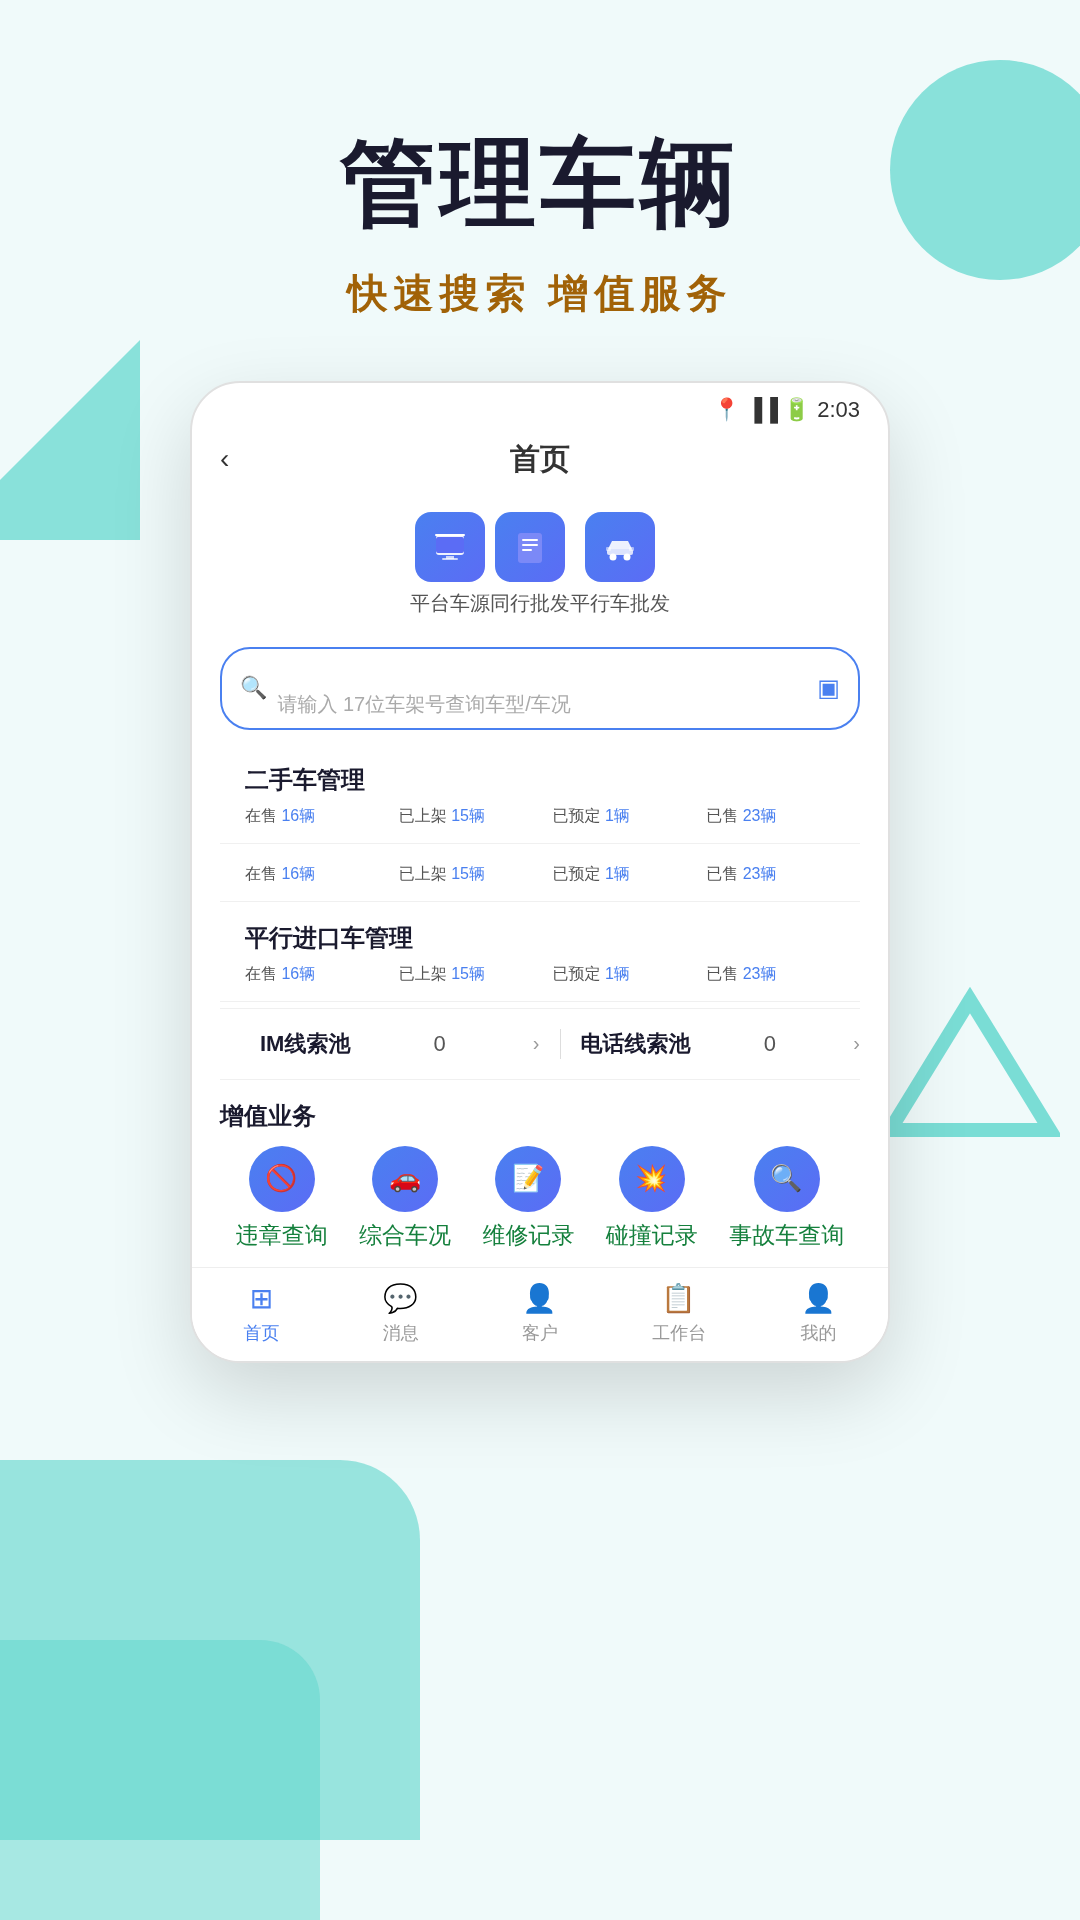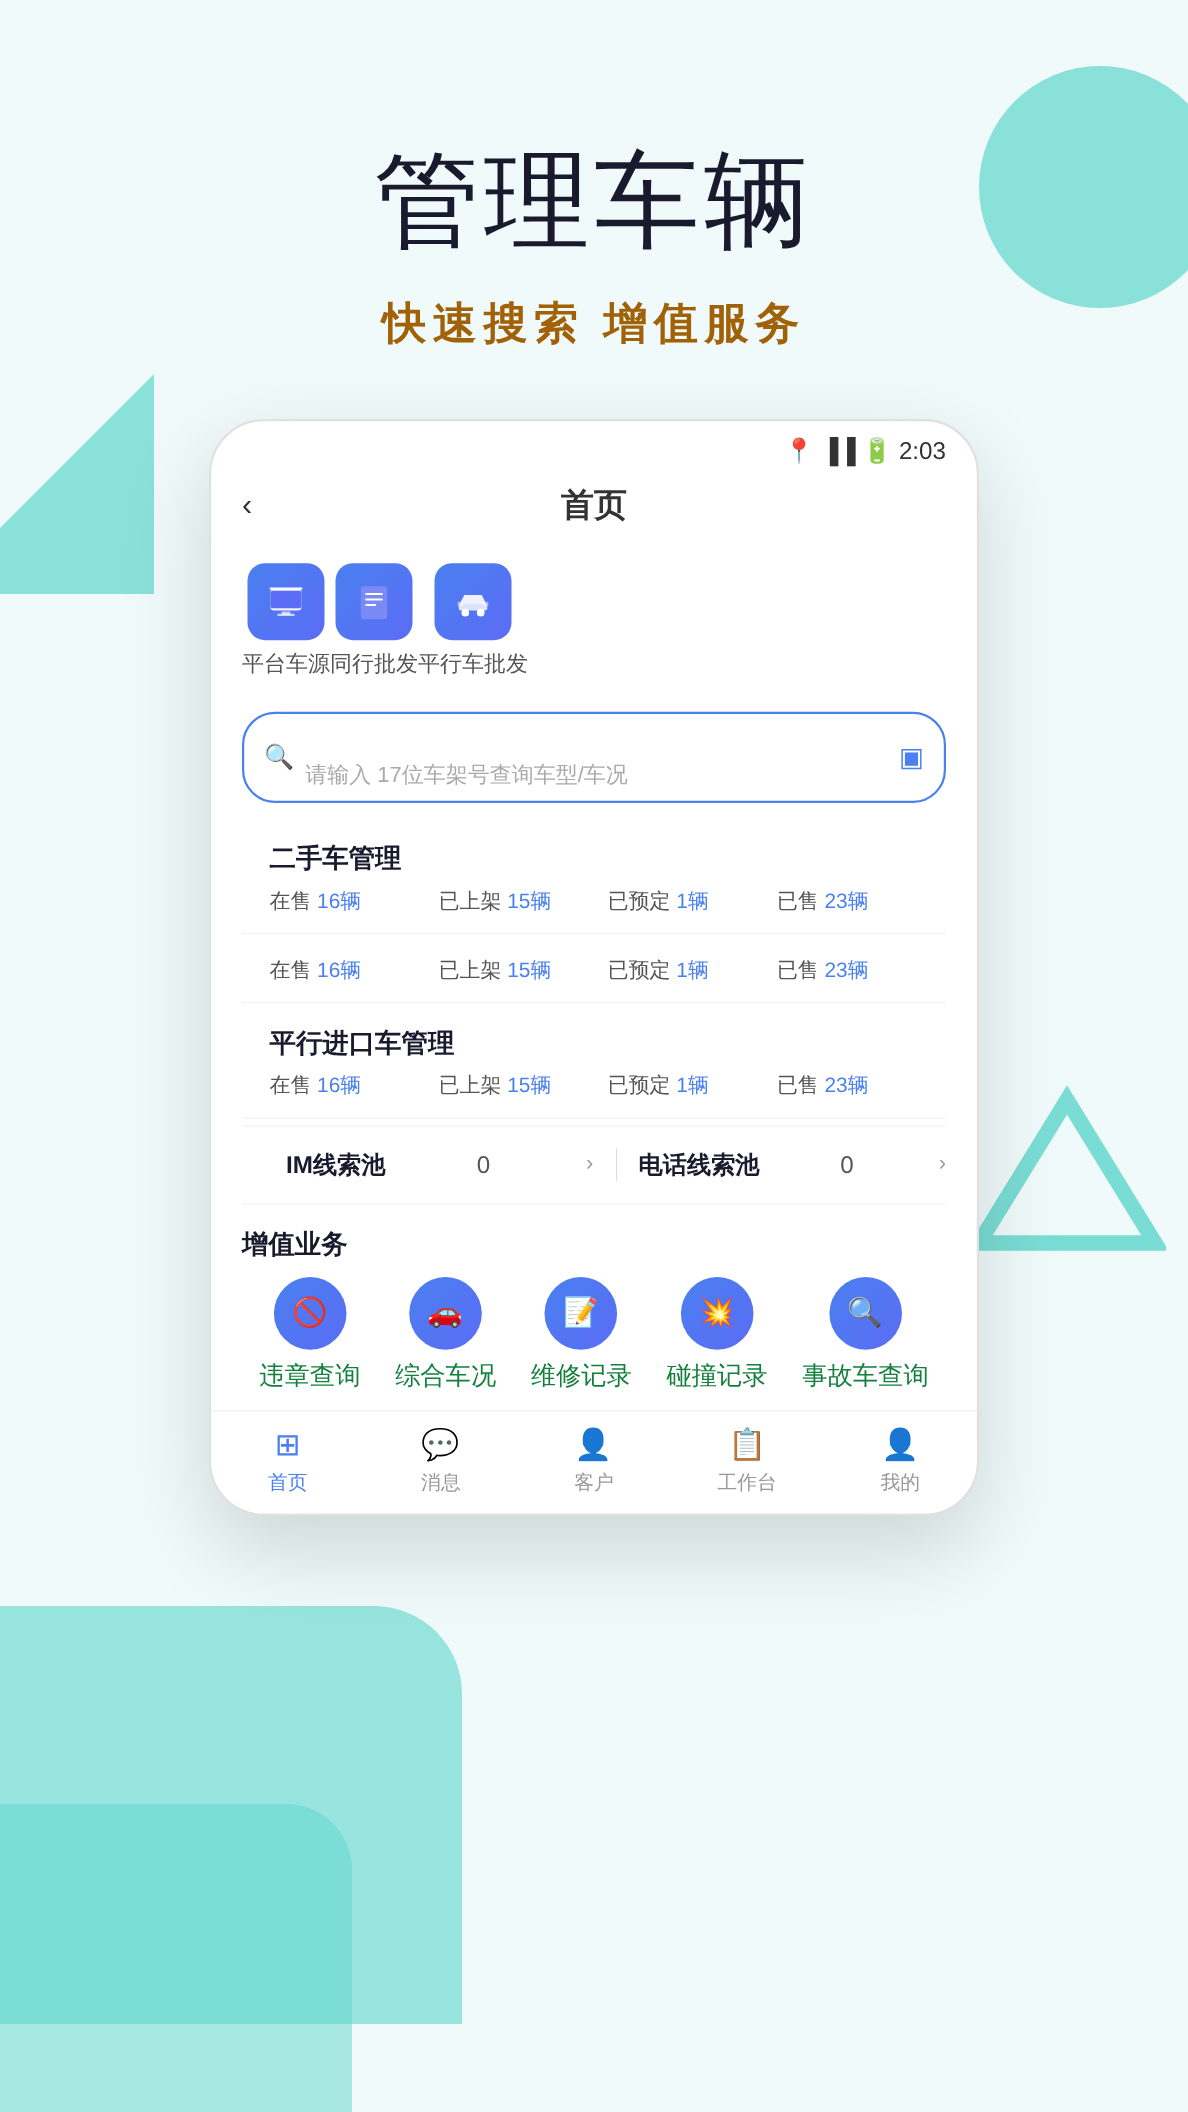--- a/index.html
+++ b/index.html
@@ -57,21 +57,21 @@
 
     
     .hero-section {
       position: relative;
       z-index: 10;
       text-align: center;
       padding-top: 130px;
     }
     .hero-title {
       font-size: 96px;
-      font-weight: 400;
+      font-weight: 700;
       color: #1a1a2e;
       letter-spacing: 4px;
       line-height: 1.1;
     }
     .hero-subtitle {
       font-size: 40px;
       font-weight: 600;
       color: #a16207;
       margin-top: 30px;
       letter-spacing: 6px;
@@ -125,21 +125,21 @@
     }
     .nav-title {
       font-size: 30px;
       font-weight: 600;
       color: #333;
     }
 
     
     .quick-icons {
       display: flex;
-      justify-content: flex-start;
+      justify-content: center;
       padding: 16px 28px 20px;
     }
     .quick-icon-item {
       display: flex;
       flex-direction: column;
       align-items: center;
       gap: 8px;
     }
     .quick-icon-box {
       width: 70px;
@@ -193,21 +193,21 @@
       font-weight: 700;
       color: #1a1a2e;
       margin-bottom: 10px;
     }
     .section-stats {
       display: flex;
       gap: 0;
       flex-wrap: nowrap;
     }
     .stat-item {
-      font-size: 19px;
+      font-size: 16px;
       color: #555;
       flex: 1;
     }
     .stat-count {
       color: #4a80f0;
     }
 
     
     .divider {
       height: 1px;

